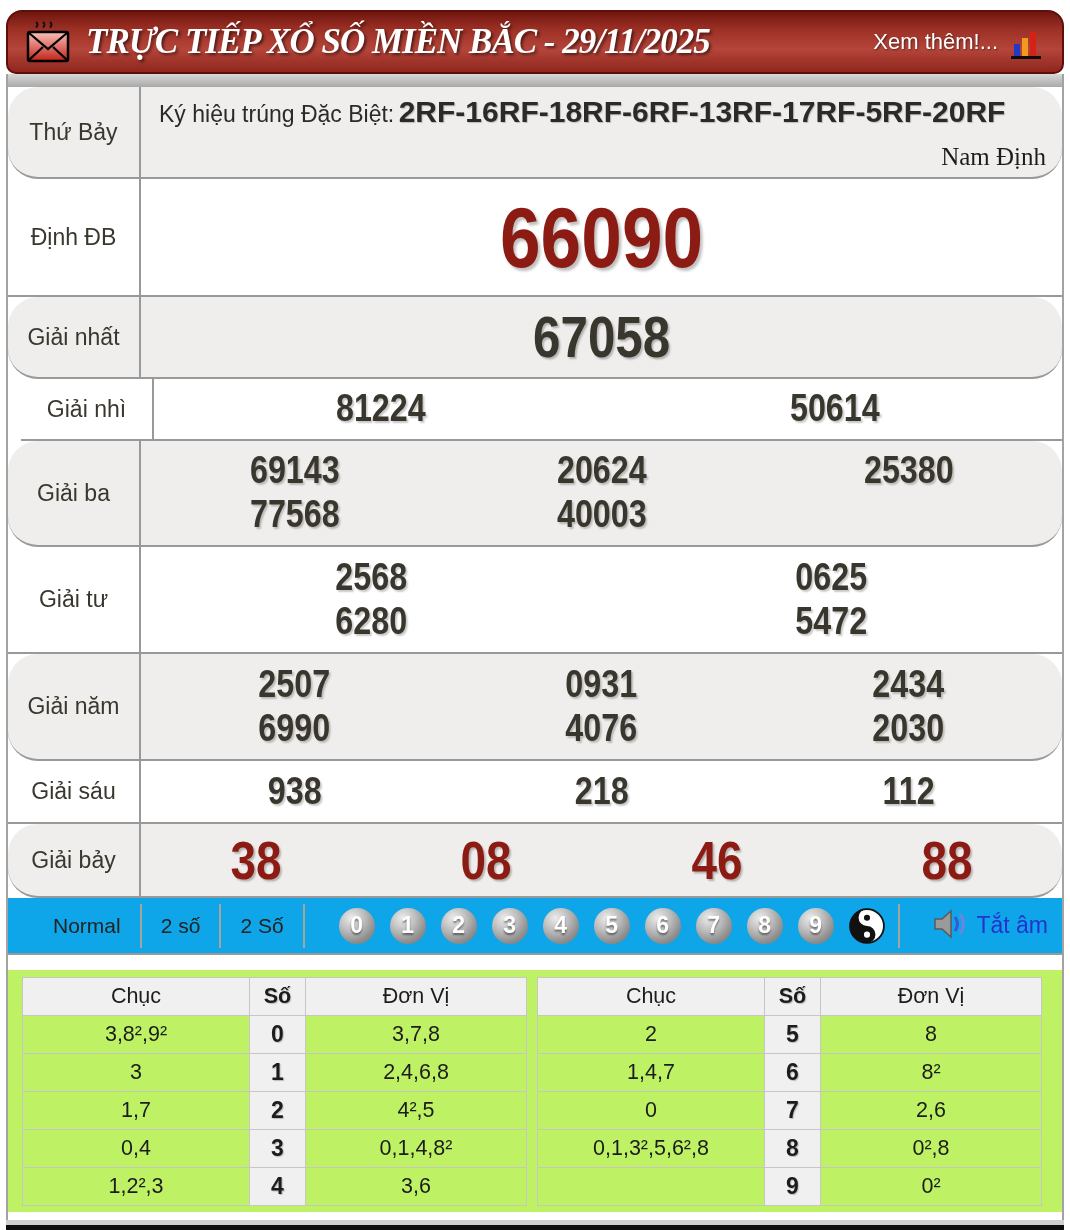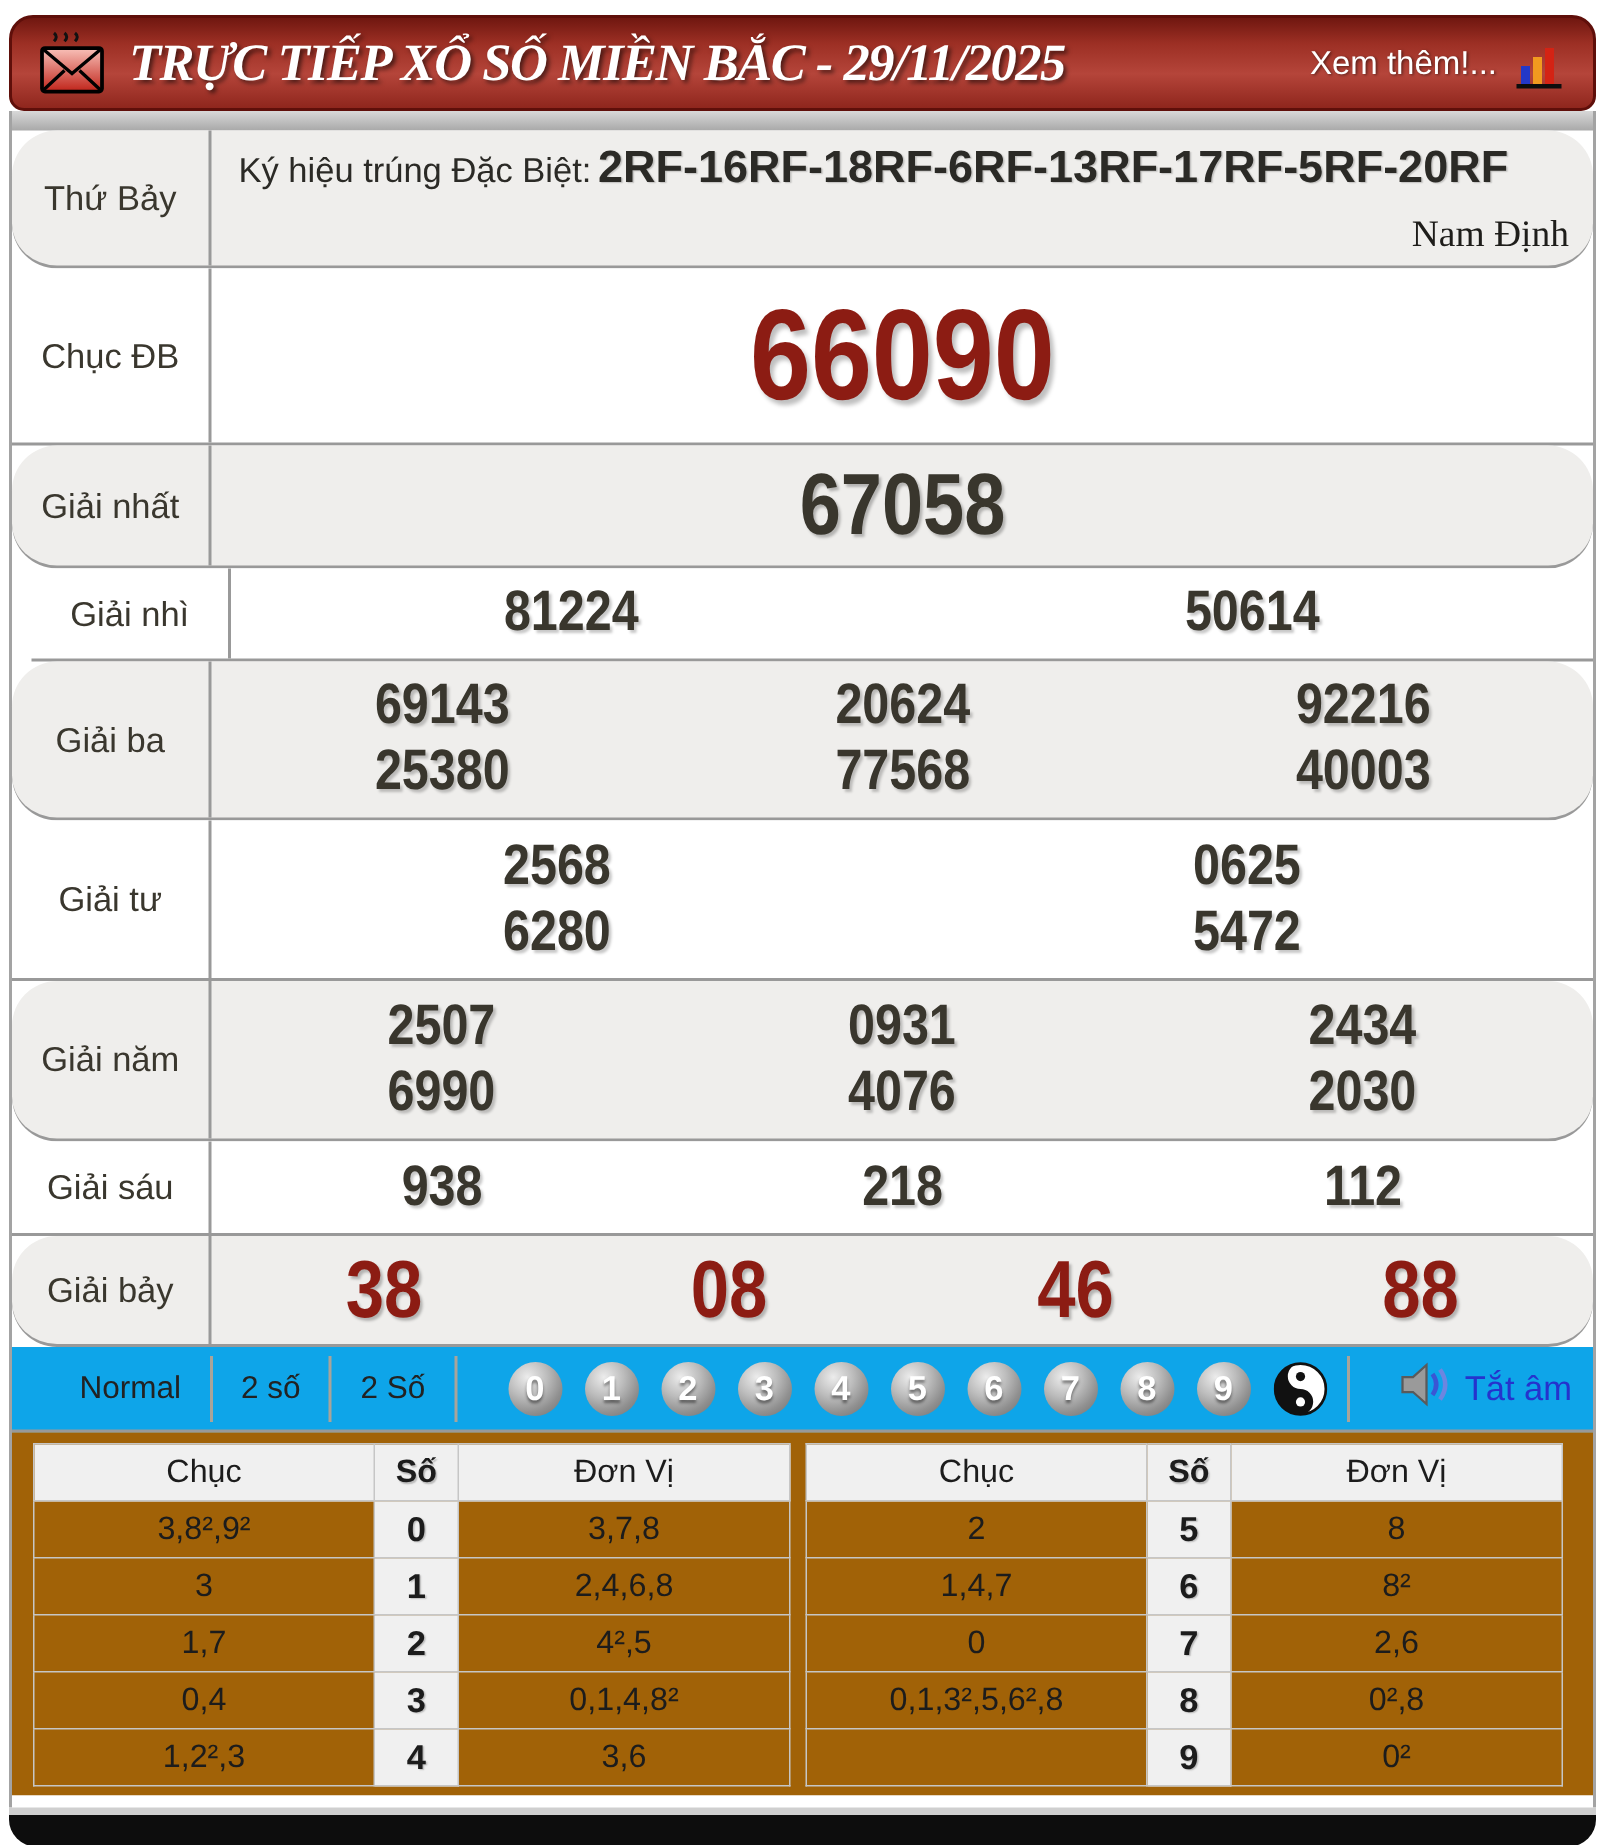--- a/index.html
+++ b/index.html
@@ -89,21 +89,21 @@
     color: #fff; font-weight: bold; font-size: 23px;
     display: flex; align-items: center; justify-content: center;
     text-shadow: 0 2px 2px rgba(0,0,0,.45); cursor: pointer;
   }
   .yy { width: 36px; height: 36px; cursor: pointer; display: flex; }
   .mute { margin-left: auto; display: flex; align-items: center; gap: 10px; cursor: pointer; }
   .mute .vsep { margin-right: 22px; }
   .mute-label { font-size: 23px; color: #2533cd; }
 
   
-  .summary { display: flex; gap: 10px; padding: 7px 14px 6px; background: #a16207; }
+  .summary { display: flex; gap: 10px; padding: 7px 14px 6px; background: #bef264; margin-top: 15px; }
   table { border-collapse: collapse; width: 504px; table-layout: fixed; }
   th, td {
     border: 1px solid #c6c6c6; height: 38px; text-align: center;
     font-size: 21.5px; color: #1c1c1c; font-weight: 400;
   }
   thead th { background: #f0f0f0; }
   .so-h { font-weight: 700; text-shadow: 1px 1px 1px #bbb; }
   td.so { background: #f0f0f0; font-weight: 700; font-size: 23px; text-shadow: 1px 1px 1px #bbb; }
 
   .botwhite { height: 8px; background: #fff; }
@@ -153,21 +153,21 @@
       <div class="rrow r-symbol gray">
         <div class="rlabel">Thứ Bảy</div>
         <div class="symcontent">
           <span class="sym-prefix">Ký hiệu trúng Đặc Biệt:</span>
           <span class="sym-codes">2RF-16RF-18RF-6RF-13RF-17RF-5RF-20RF</span>
           <div class="province">Nam Định</div>
         </div>
       </div>
 
       <div class="rrow r-db">
-        <div class="rlabel">Chục ĐB</div>
+        <div class="rlabel">Định ĐB</div>
         <div class="rcells c1">
           <div class="cell"><span class="num n-db">66090</span></div>
         </div>
       </div>
 
       <div class="rrow r-1 gray">
         <div class="rlabel">Giải nhất</div>
         <div class="rcells c1">
           <div class="cell"><span class="num n-1">67058</span></div>
         </div>
@@ -179,21 +179,20 @@
           <div class="cell"><span class="num n-m">81224</span></div>
           <div class="cell"><span class="num n-m">50614</span></div>
         </div>
       </div>
 
       <div class="rrow r-3 gray">
         <div class="rlabel">Giải ba</div>
         <div class="rcells c3">
           <div class="cell"><span class="num n-m">69143</span></div>
           <div class="cell"><span class="num n-m">20624</span></div>
-          <div class="cell"><span class="num n-m">92216</span></div>
           <div class="cell"><span class="num n-m">25380</span></div>
           <div class="cell"><span class="num n-m">77568</span></div>
           <div class="cell"><span class="num n-m">40003</span></div>
         </div>
       </div>
 
       <div class="rrow r-4">
         <div class="rlabel">Giải tư</div>
         <div class="rcells c2">
           <div class="cell"><span class="num n-m">2568</span></div>

